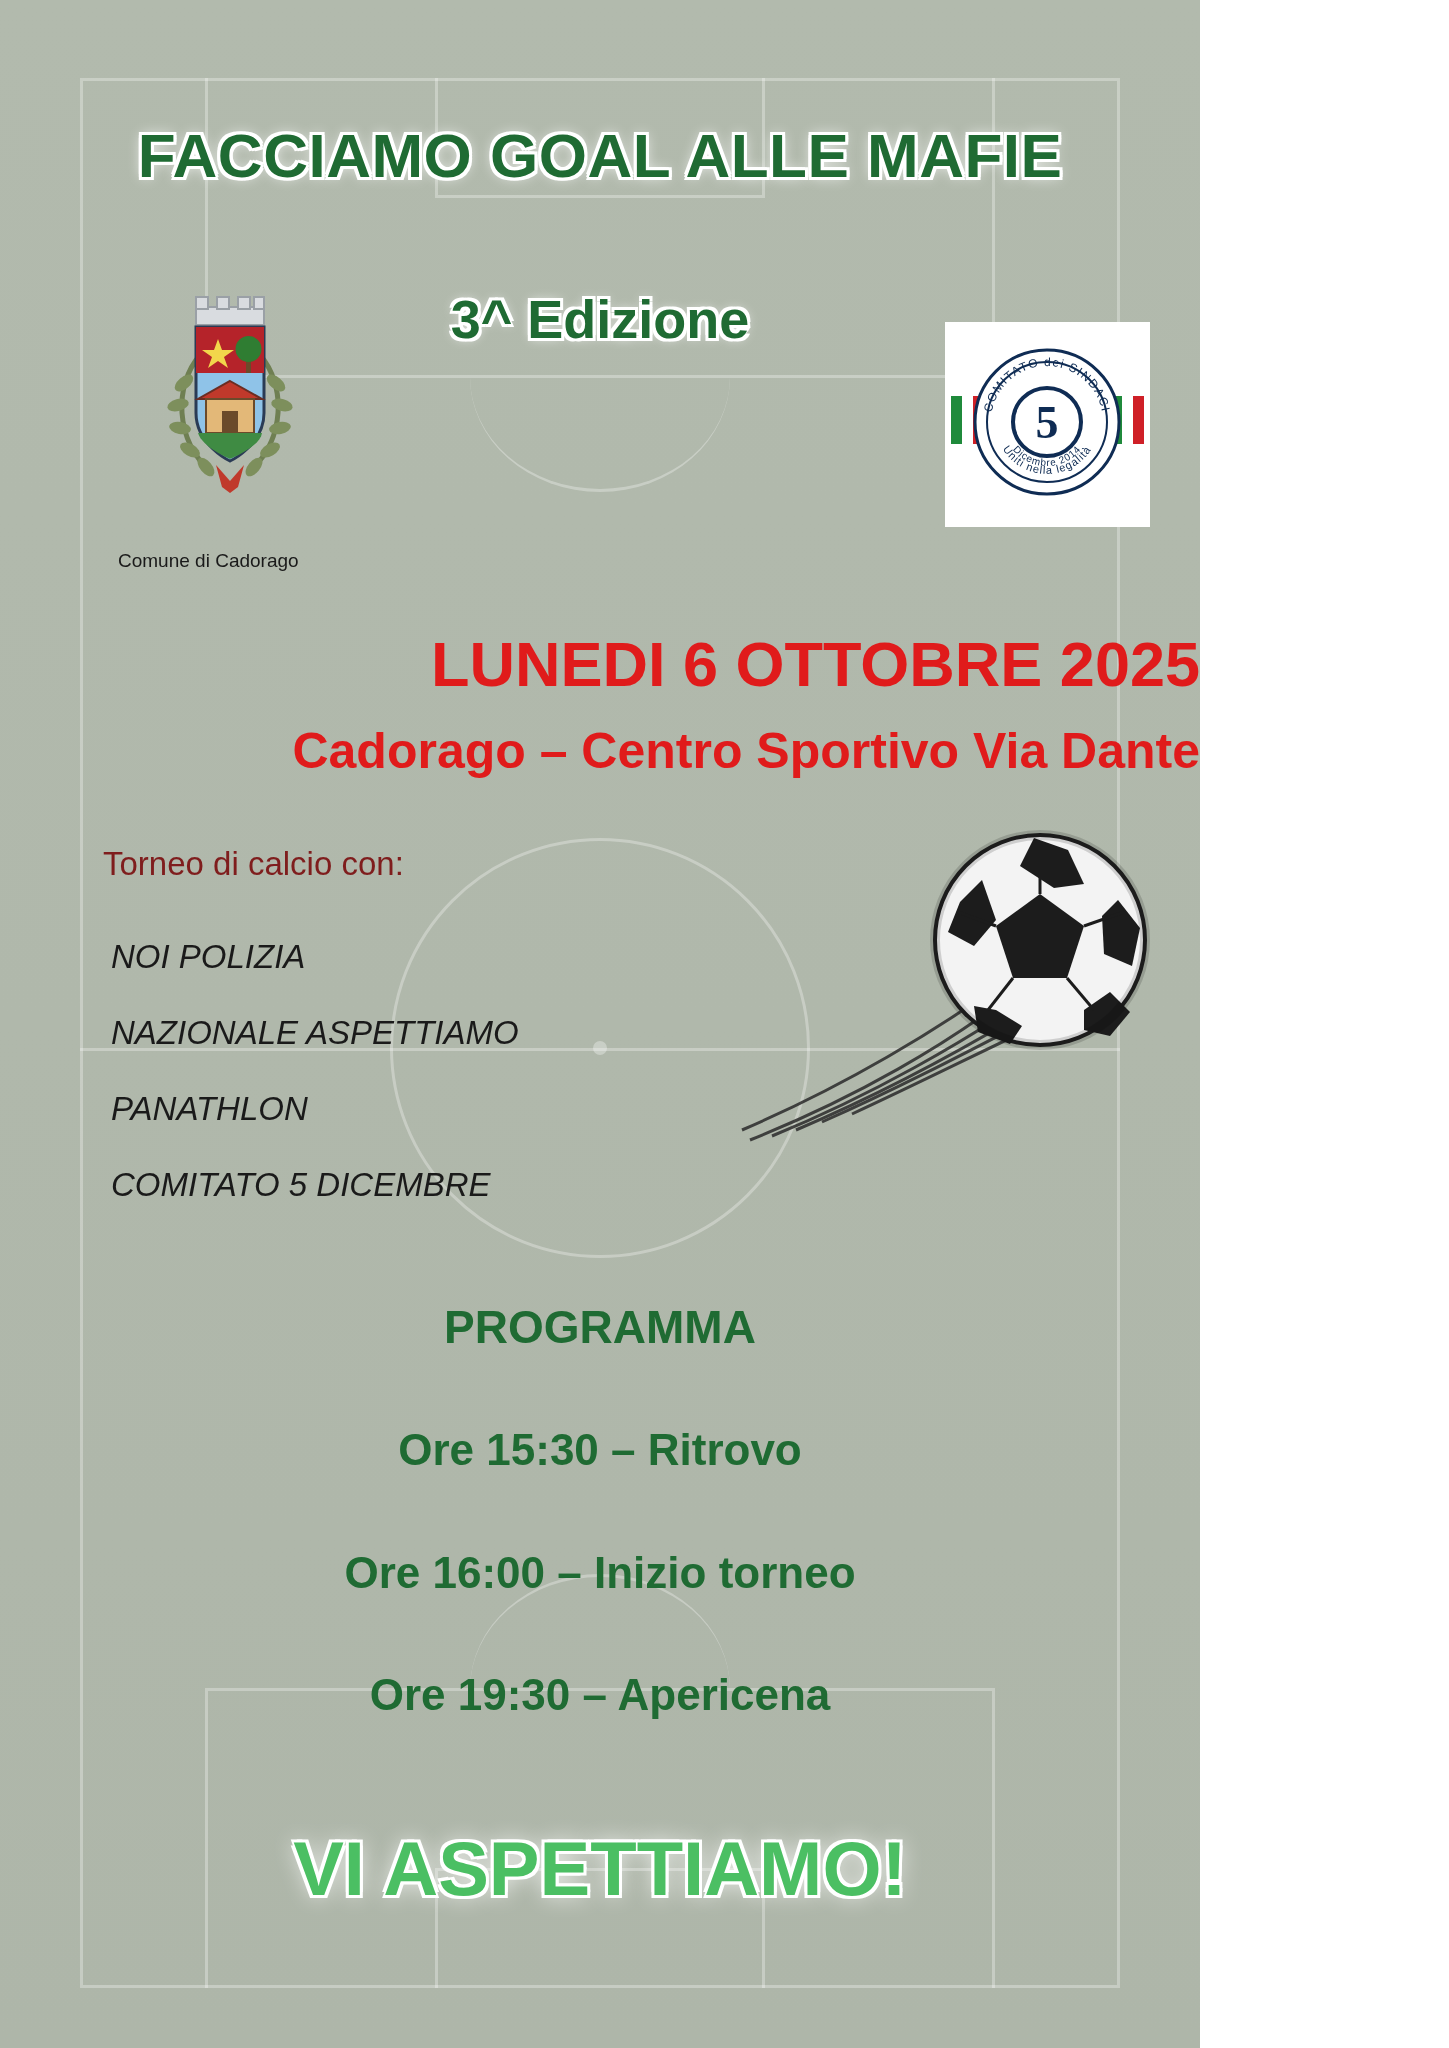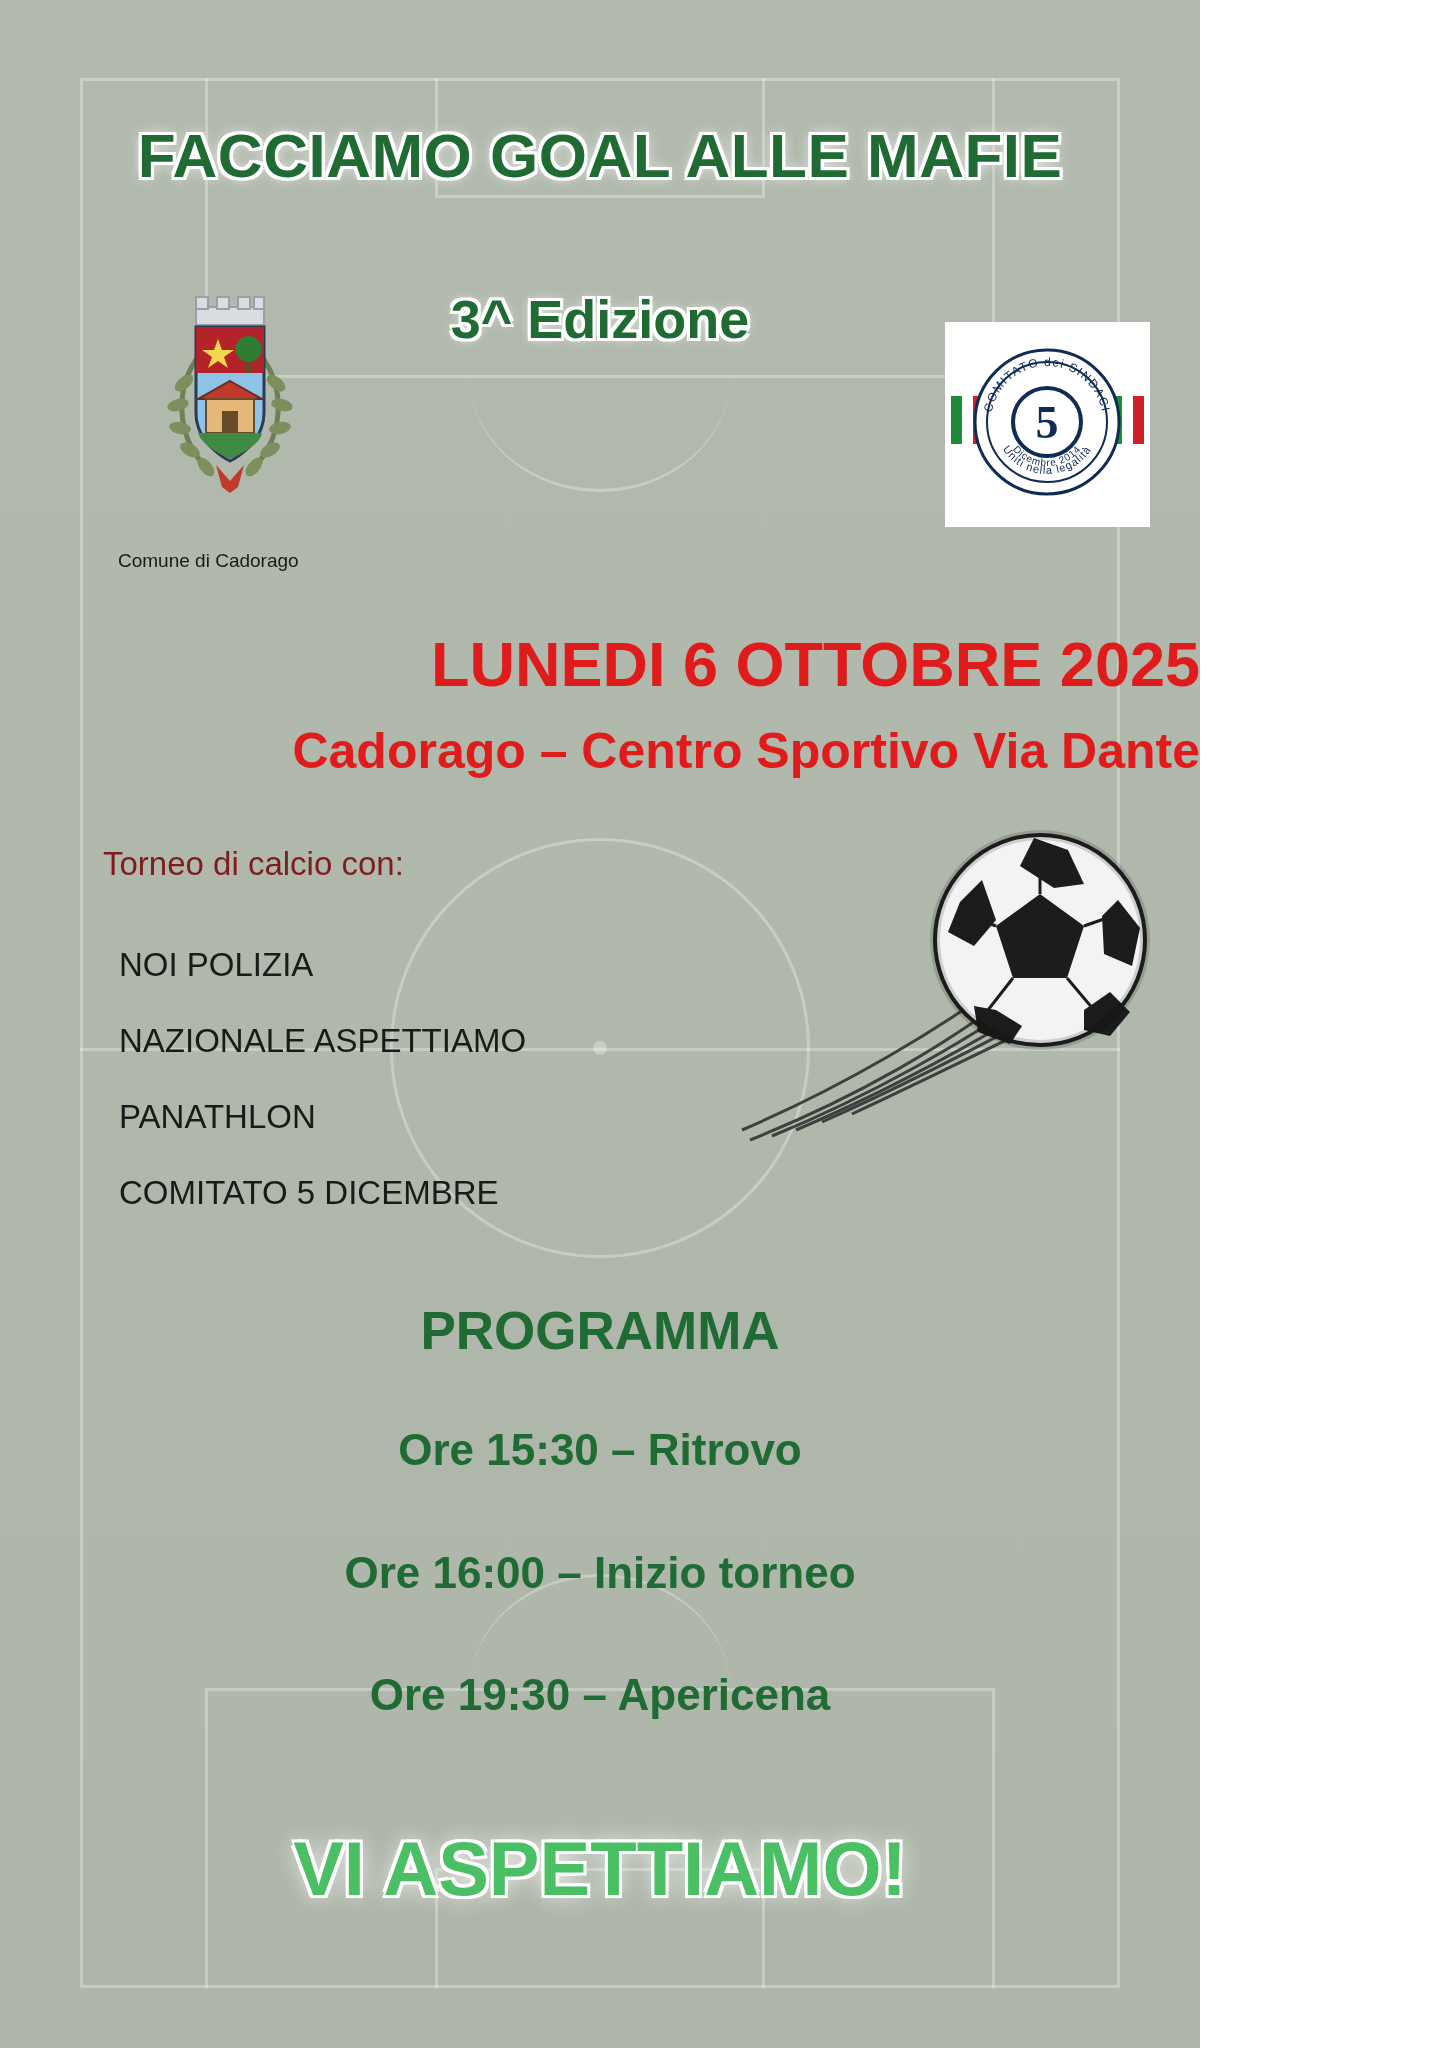--- a/index.html
+++ b/index.html
@@ -177,38 +177,38 @@
     top: 930px;
     font-size: 33px;
     color: #1a1a1a;
   }
   .teams li {
     list-style: none;
     margin: 0 0 38px 0;
     padding: 0;
     white-space: nowrap;
   }
-  .teams ul { margin: 16px; padding: 0; }
+  .teams ul { margin: 8px; padding: 0; font-style: italic; }
 
   
   .ball-wrap {
     position: absolute;
     right: 20px;
     top: 830px;
     width: 440px;
     height: 340px;
   }
 
   
   .programma-title {
     position: absolute;
     top: 1300px;
     left: 0; right: 0;
     text-align: center;
-    font-size: 53px;
+    font-size: 46px;
     font-weight: bold;
     color: #1f6b33;
   }
   .prog-item {
     position: absolute;
     left: 0; right: 0;
     text-align: center;
     font-size: 44px;
     font-weight: bold;
     color: #1f6b33;

